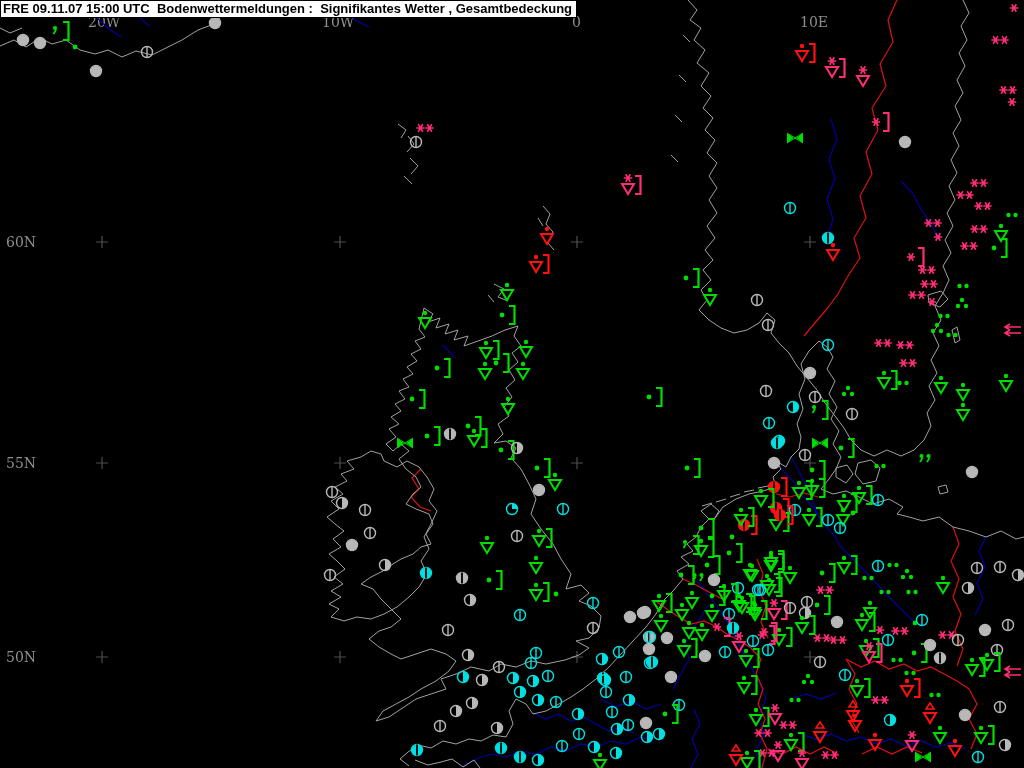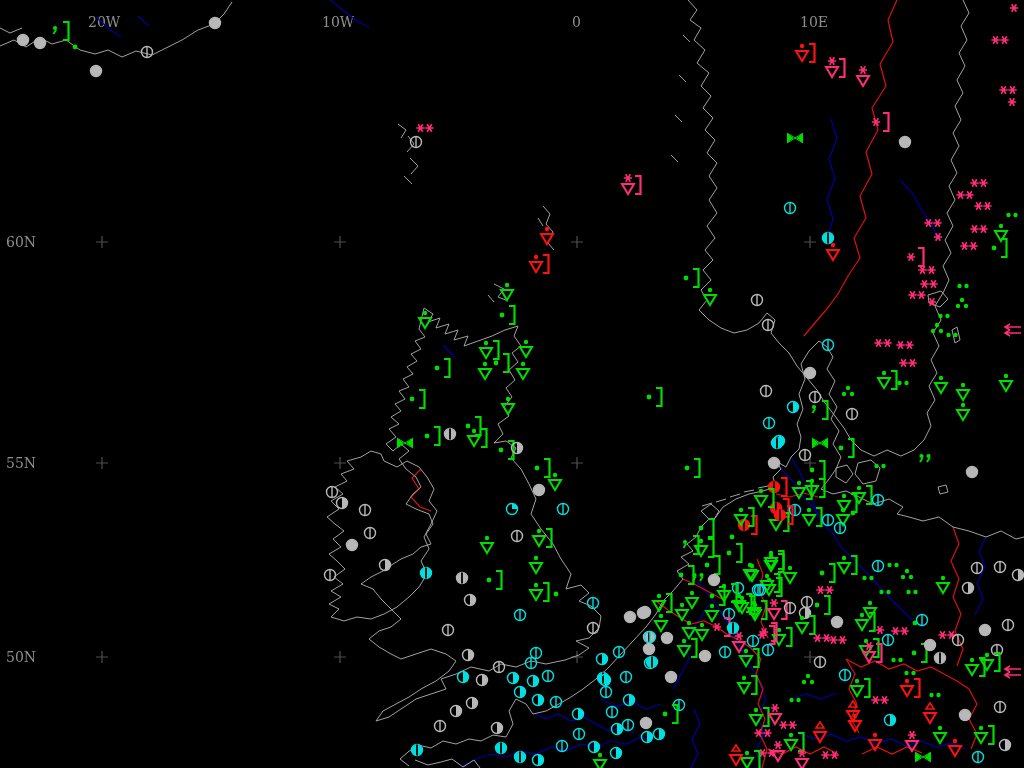--- a/index.html
+++ b/index.html
@@ -1422,13 +1422,14 @@
         <g transform="translate(845,675)">
           <circle cx="0" cy="0" r="5.5" fill="none" stroke="#00e0e0" stroke-width="1.4"></circle>
           <path d="M0,-5.5 V5.5" stroke="#00e0e0" stroke-width="1.4" fill="none"></path>
         </g>
         <g transform="translate(890,720)">
           <circle cx="0" cy="0" r="5.5" fill="none" stroke="#00e0e0" stroke-width="1.4"></circle>
           <path d="M0,-5.5 A5.5,5.5 0 0 1 0,5.5 Z" fill="#00e0e0"></path>
         </g>
       </g>
     </svg>
+  <div id="title-bar">FRE 09.11.07 15:00 UTC  Bodenwettermeldungen :  Signifikantes Wetter , Gesamtbedeckung</div>
 </div>
 
 </body></html>

